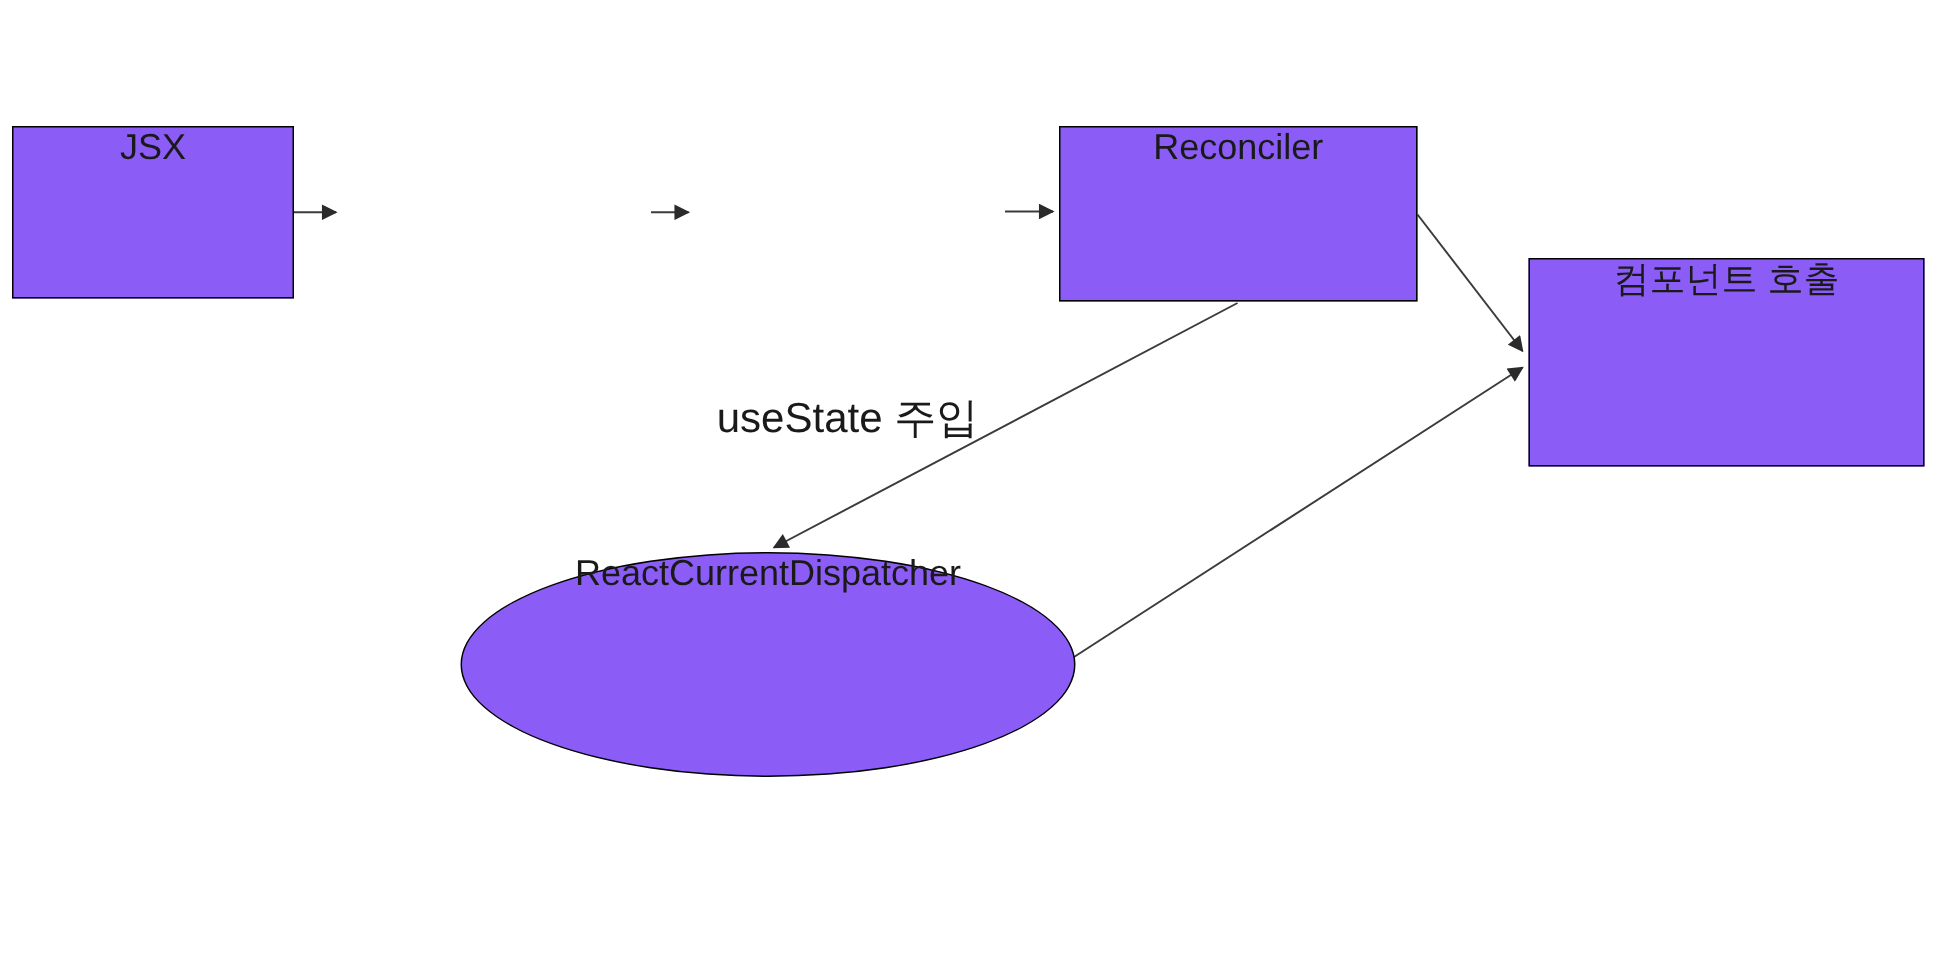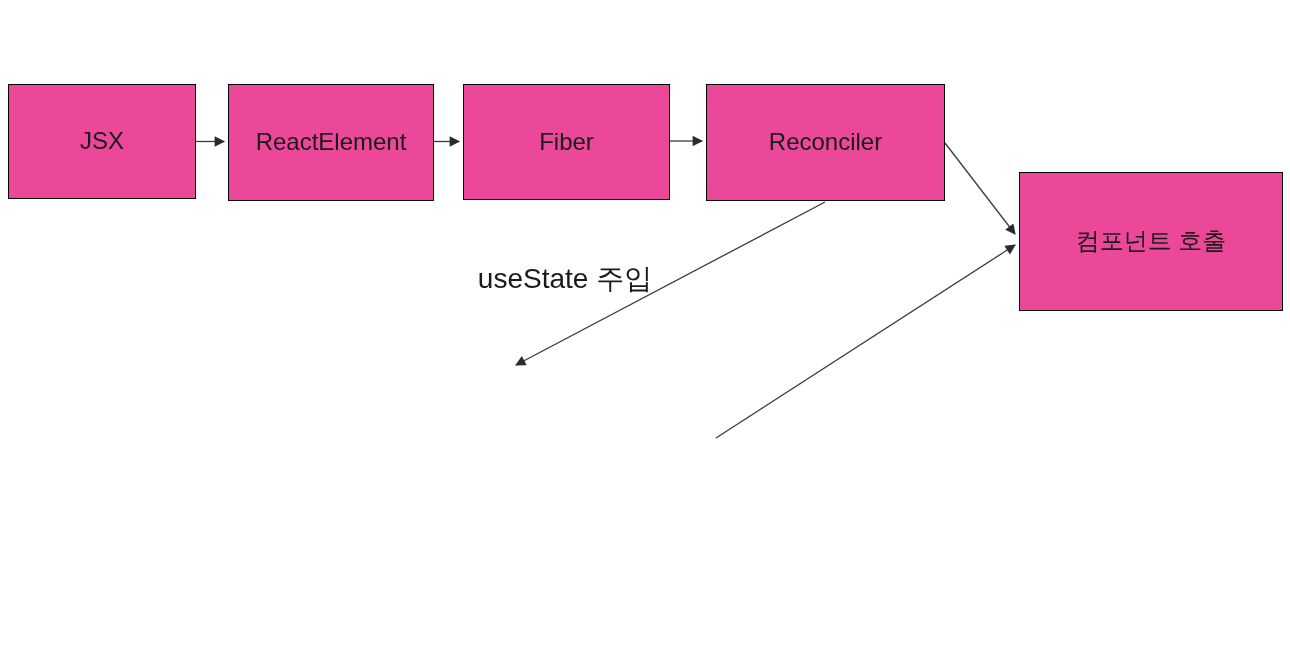--- a/index.html
+++ b/index.html
@@ -21,24 +21,24 @@
     left: 0;
     top: 0;
     width: 1290px;
     height: 650px;
     z-index: 1;
     pointer-events: none;
   }
   .node {
     position: absolute;
     box-sizing: border-box;
-    background: #ec4899;
+    background: #8b5cf6;
     border: 1.5px solid var(--border, #000000);
     display: flex;
-    align-items: center;
+    align-items: flex-start;
     justify-content: center;
     z-index: 2;
   }
   .node-label {
     font-size: 24px;
     line-height: 1.2;
     white-space: nowrap;
     color: var(--text, #1a1a1a);
   }
   .node.jsx           { left: 8px;    top: 84px;  width: 188px; height: 115px; }
@@ -84,33 +84,30 @@
       <line x1="945" y1="143" x2="1015" y2="234" marker-end="url(#arrowhead)"></line>
       <line x1="825" y1="202" x2="516" y2="365" marker-end="url(#arrowhead)"></line>
       <line x1="716" y1="438" x2="1015" y2="245" marker-end="url(#arrowhead)"></line>
     </g>
   </svg>
 
   <div class="node jsx">
     <span class="node-label">JSX</span>
   </div>
 
-  <div class="node react-element">
-    <span class="node-label">ReactElement</span>
-  </div>
 
-  <div class="node fiber">
-    <span class="node-label">Fiber</span>
-  </div>
 
   <div class="node component-call">
     <span class="node-label">컴포넌트 호출</span>
   </div>
 
   <div class="node reconciler">
     <span class="node-label">Reconciler</span>
   </div>
 
+  <div class="node ellipse">
+    <span class="node-label">ReactCurrentDispatcher</span>
+  </div>
 
   <div class="edge-label inject">useState 주입</div>
 
 
 </div>
 
 </body></html>

